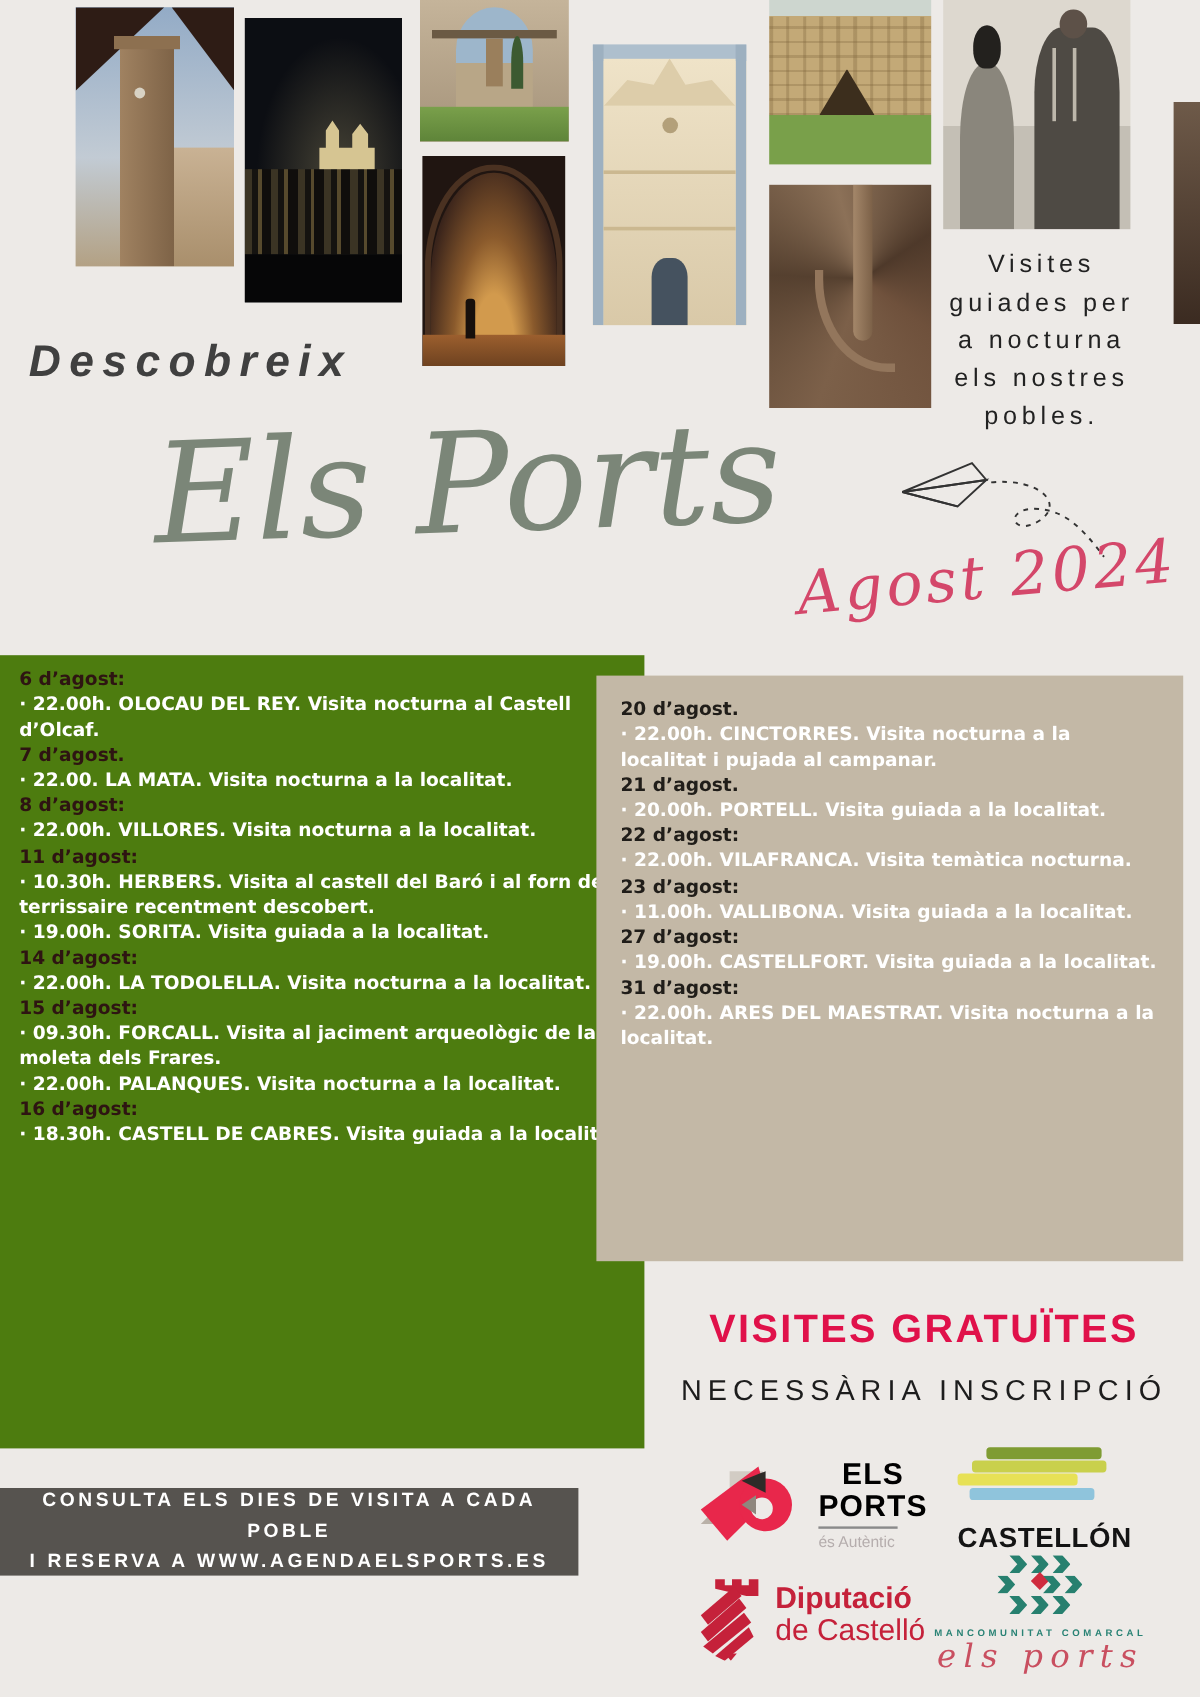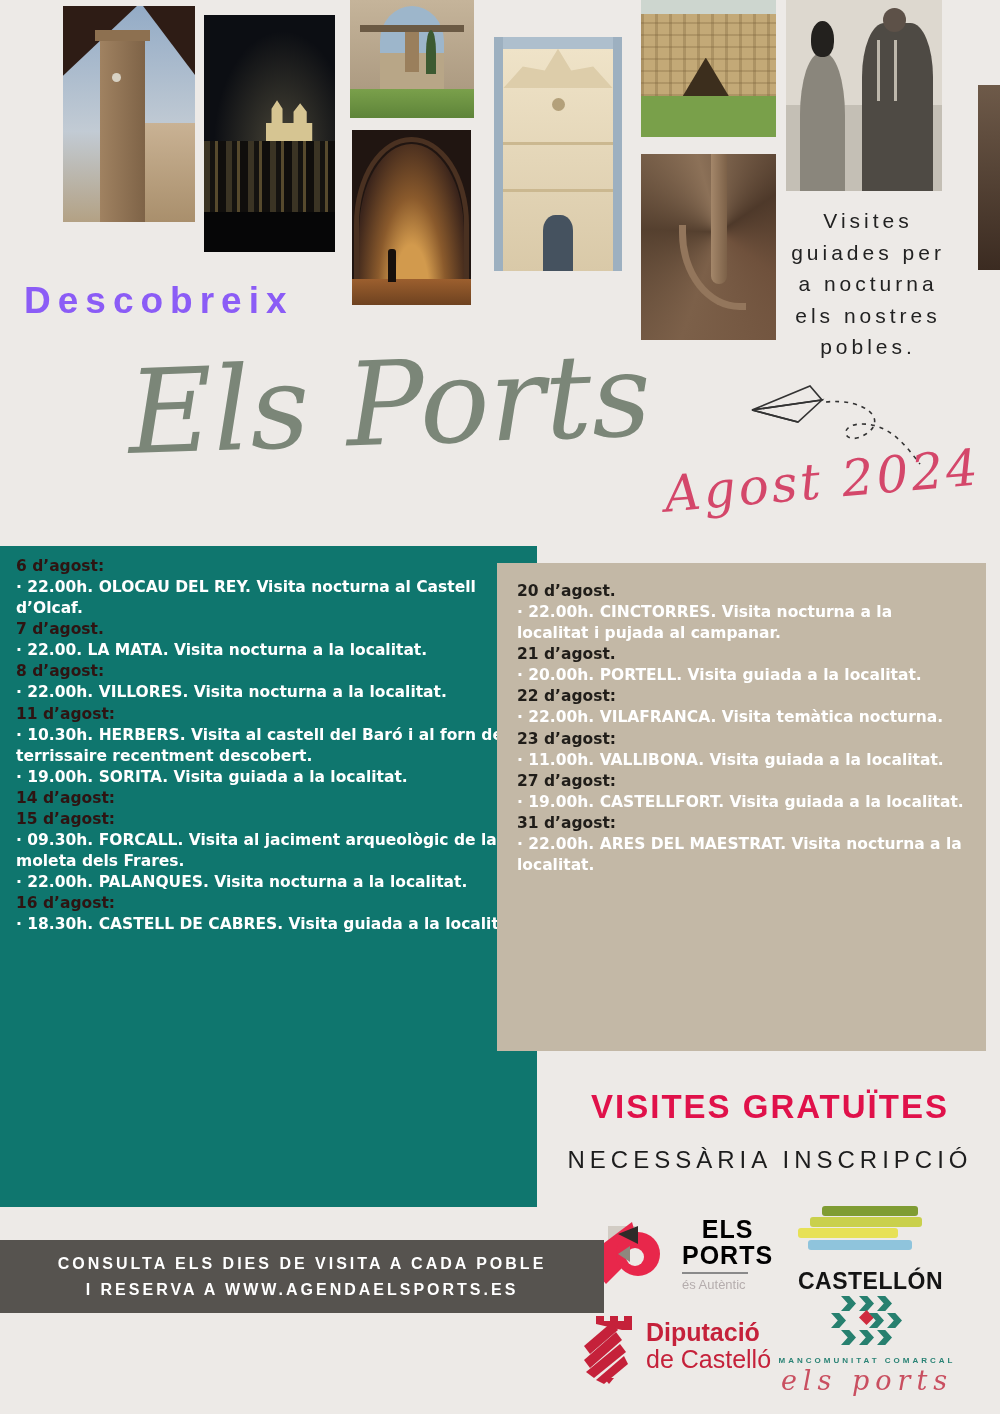--- a/index.html
+++ b/index.html
@@ -74,44 +74,44 @@
   .p8 .d{right:23%;top:4%;width:15%;height:13%;background:#5d5148;border-radius:50%;}
   .p8 .e{right:29%;top:21%;width:3px;height:32%;background:#bdb7ab;}
   .p8 .f{right:40%;top:21%;width:3px;height:32%;background:#bdb7ab;}
 
   .p9{left:978px;top:85px;width:22px;height:185px;background:linear-gradient(180deg,#6e5a49,#3b2b21);}
 
   
   .tagline{position:absolute;left:768px;top:205px;width:200px;text-align:center;
            font-size:21px;letter-spacing:4px;color:#222;line-height:1.5;font-weight:500;}
   .kicker{position:absolute;left:24px;top:280px;font-size:37px;font-weight:800;
-          letter-spacing:7px;color:#8b5cf6;}
+          letter-spacing:7px;color:#404040;font-style:italic;}
   .title-script{position:absolute;left:128px;top:336px;font-family:"DejaVu Serif",serif;
           font-style:italic;font-size:116px;color:#7b8678;transform:rotate(-2deg);white-space:nowrap;}
   .month-script{position:absolute;left:664px;top:452px;font-family:"DejaVu Serif",serif;
           font-style:italic;font-size:50px;letter-spacing:3px;color:#d4476a;transform:rotate(-5deg);white-space:nowrap;}
   .plane{position:absolute;left:748px;top:380px;width:195px;height:100px;}
 
   
-  .block-red{position:absolute;left:0;top:546px;width:537px;height:661px;background:#0f766e;
+  .block-red{position:absolute;left:0;top:546px;width:537px;height:661px;background:#4d7c0f;
              padding:10px 12px 0 16px;box-sizing:border-box;z-index:1;}
   .block-beige{position:absolute;left:497px;top:563px;width:489px;height:488px;background:#c3b8a6;
              padding:18px 22px 0 20px;box-sizing:border-box;z-index:2;}
   .block-red p,.block-beige p{margin:0;font-size:15.5px;font-weight:700;line-height:1.36;
              color:#ffffff;font-family:"DejaVu Sans",sans-serif;}
   .block-red p.date{color:#2e1412;}
   .block-beige p.date{color:#201d19;}
 
   
   .free{position:absolute;left:558px;top:1088px;width:424px;text-align:center;z-index:3;}
   .free-title{font-size:33px;font-weight:800;letter-spacing:2px;color:#e0114a;white-space:nowrap;}
   .free-sub{font-size:24px;font-weight:400;letter-spacing:5px;color:#1d1d1d;margin-top:20px;white-space:nowrap;}
 
   
-  .bar{position:absolute;left:0;top:1240px;width:604px;height:73px;background:#56534f;color:#fff;
+  .bar{position:absolute;left:0;top:1240px;width:482px;height:73px;background:#56534f;color:#fff;
        display:flex;flex-direction:column;justify-content:center;text-align:center;
        font-weight:700;font-size:16px;letter-spacing:3px;line-height:1.6;z-index:3;}
 
   
   .logo-elsports{position:absolute;left:582px;top:1212px;display:flex;align-items:center;gap:8px;}
   .lep-text .l1,.lep-text .l2{font-size:25px;font-weight:800;color:#000000;line-height:1.05;letter-spacing:1px;text-align:center;}
   .lep-rule{width:66px;height:2px;background:#8a8a8a;margin:4px 0 3px;}
   .lep-tag{font-size:13px;color:#b5adad;font-weight:500;}
 
   .logo-castellon{position:absolute;left:798px;top:1206px;width:142px;}
@@ -221,20 +221,21 @@
     <p class="date">6 d’agost:</p>
     <p class="event">· 22.00h. OLOCAU DEL REY. Visita nocturna al Castell d’Olcaf.</p>
     <p class="date">7 d’agost.</p>
     <p class="event">· 22.00. LA MATA. Visita nocturna a la localitat.</p>
     <p class="date">8 d’agost:</p>
     <p class="event">· 22.00h. VILLORES. Visita nocturna a la localitat.</p>
     <p class="date">11 d’agost:</p>
     <p class="event">· 10.30h. HERBERS. Visita al castell del Baró i al forn de terrissaire recentment descobert.</p>
     <p class="event">· 19.00h. SORITA. Visita guiada a la localitat.</p>
     <p class="date">14 d’agost:</p>
+    <p class="event">· 22.00h. LA TODOLELLA. Visita nocturna a la localitat.</p>
     <p class="date">15 d’agost:</p>
     <p class="event">· 09.30h. FORCALL. Visita al jaciment arqueològic de la moleta dels Frares.</p>
     <p class="event">· 22.00h. PALANQUES. Visita nocturna a la localitat.</p>
     <p class="date">16 d’agost:</p>
     <p class="event">· 18.30h. CASTELL DE CABRES. Visita guiada a la localitat.</p>
   </div>
 
   <div class="block-beige">
     <p class="date">20 d’agost.</p>
     <p class="event">· 22.00h. CINCTORRES. Visita nocturna a la localitat i pujada al campanar.</p>

